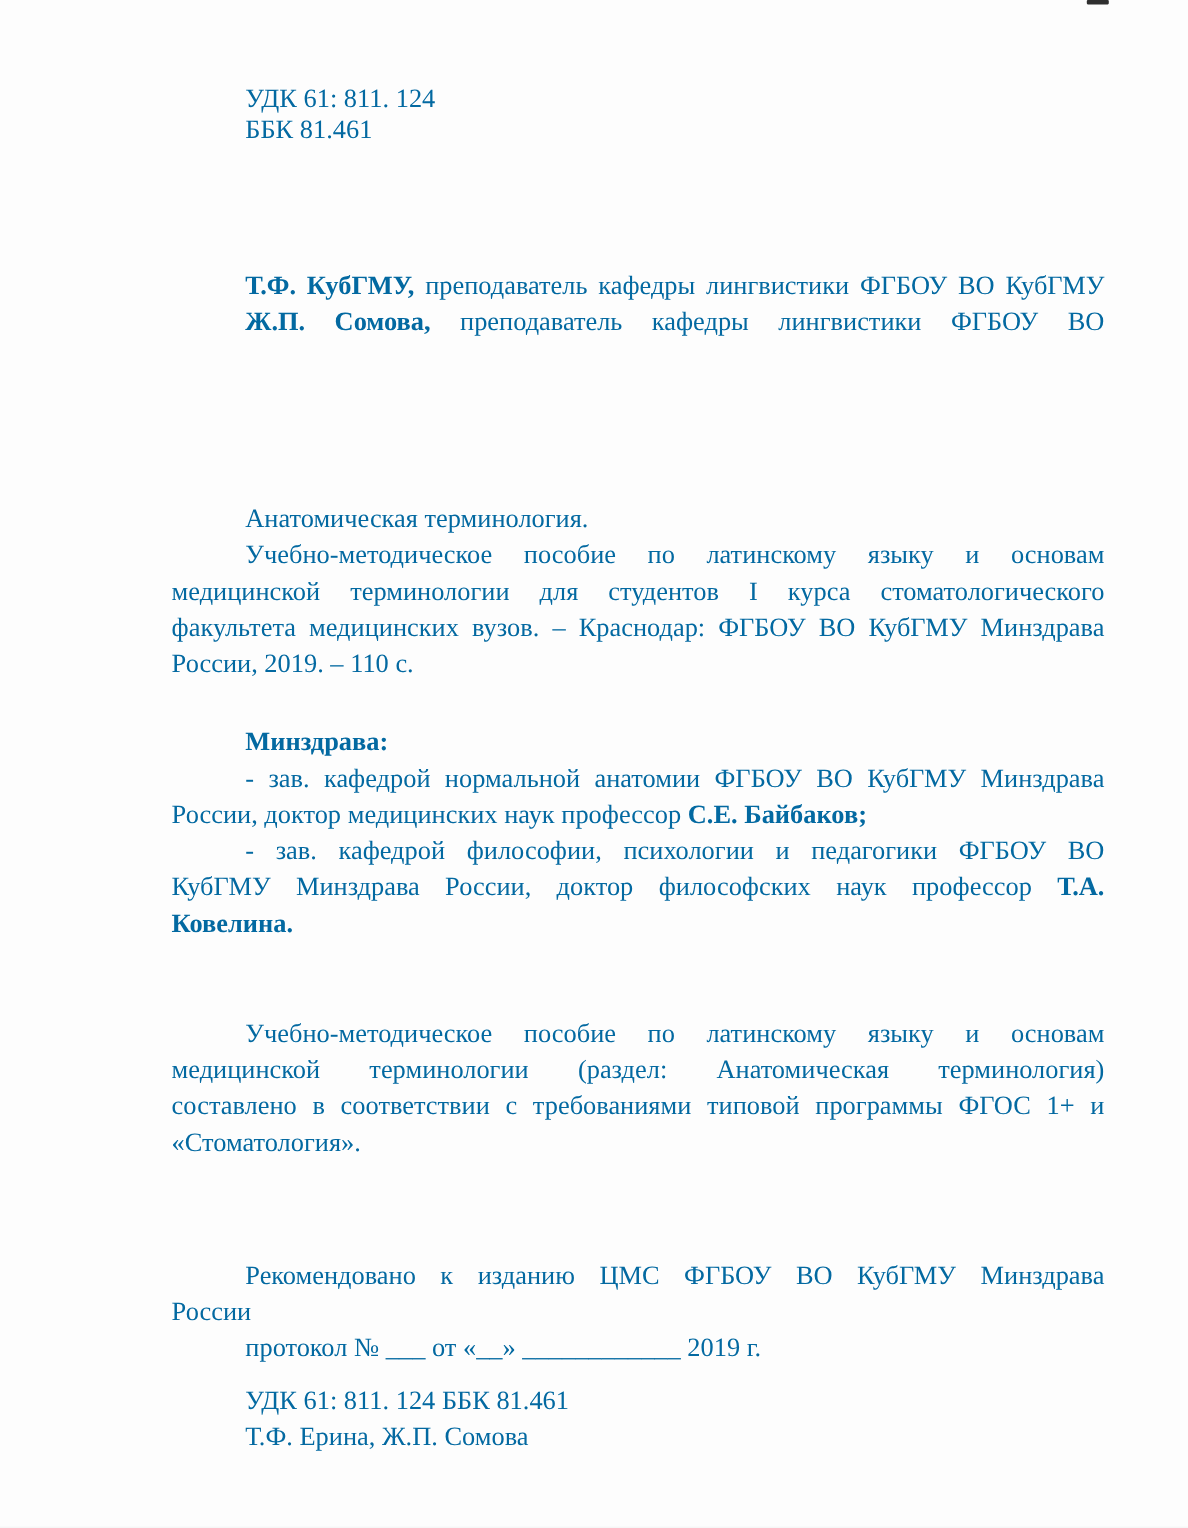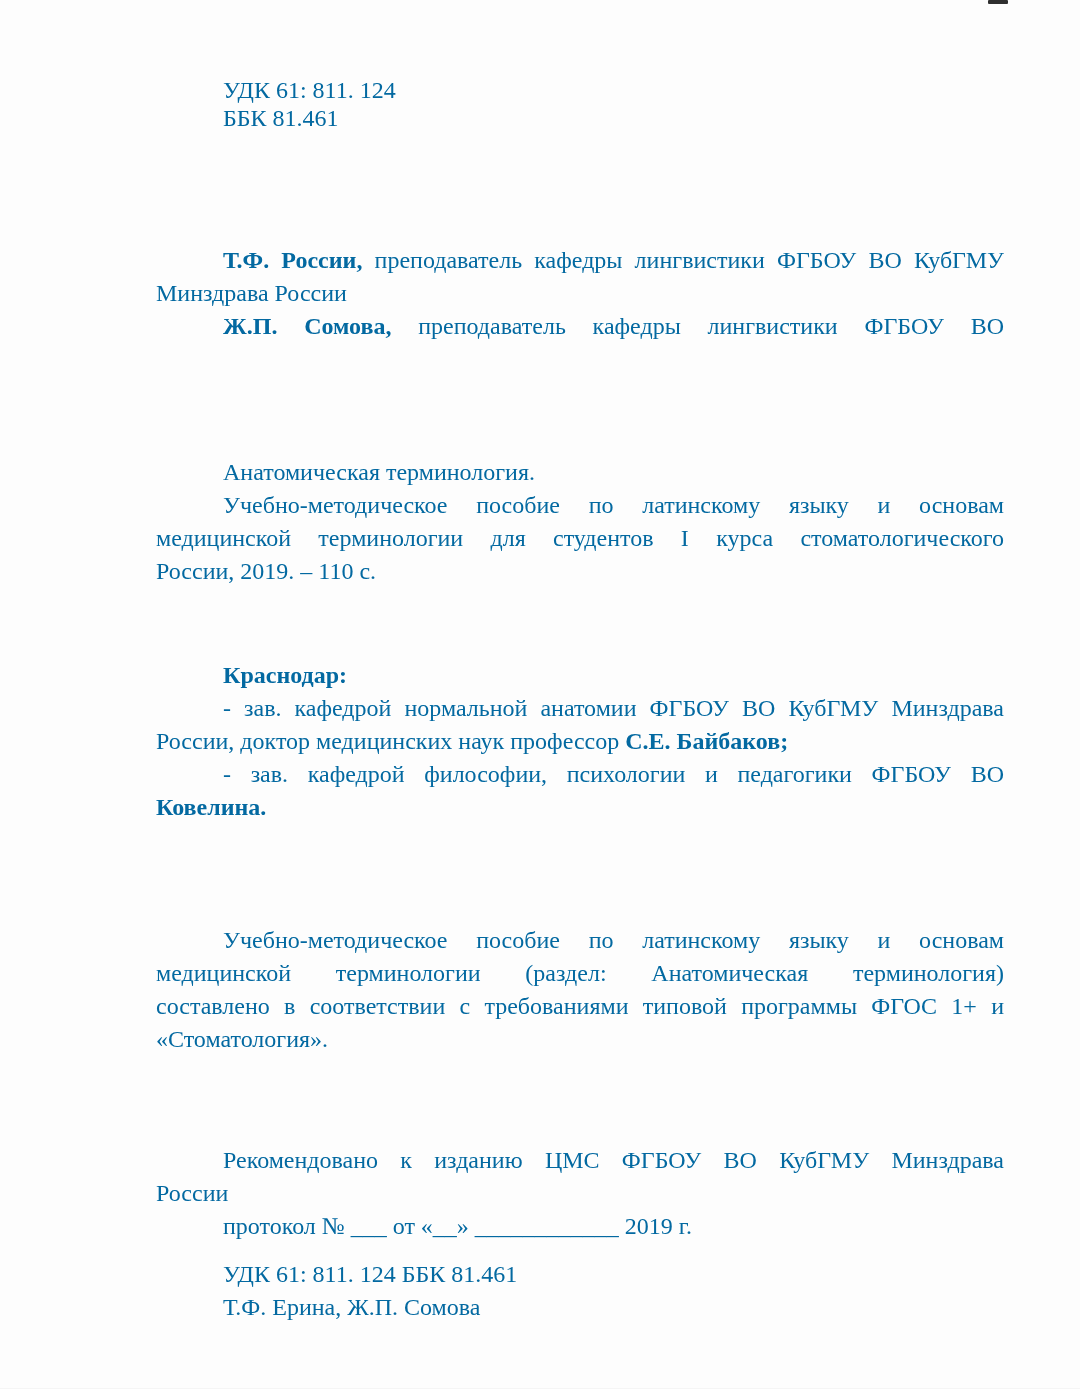--- a/index.html
+++ b/index.html
@@ -53,37 +53,38 @@
 
 <div class="page">
   <div class="corner-mark"></div>
 
   <div id="udc-head" class="block tight">
       <div class="line indent"><span>УДК 61: 811. 124</span></div>
       <div class="line indent"><span>ББК 81.461</span></div>
     </div>
 
   <div id="authors" class="block">
-      <div class="line indent justify"><span class="b">Т.Ф. России,</span><span> преподаватель кафедры лингвистики ФГБОУ ВО КубГМУ</span></div>
-      <div class="line"><span>Минздрава России</span></div>
+      <div class="line indent justify"><span class="b">Т.Ф. КубГМУ,</span><span> преподаватель кафедры лингвистики ФГБОУ ВО КубГМУ</span></div>
       <div class="line indent justify"><span class="b">Ж.П. Сомова,</span><span> преподаватель кафедры лингвистики ФГБОУ ВО</span></div>
     </div>
 
   <div id="bibliography" class="block">
       <div class="line indent"><span>Анатомическая терминология.</span></div>
       <div class="line indent justify"><span>Учебно-методическое пособие по латинскому языку и основам</span></div>
       <div class="line justify"><span>медицинской терминологии для студентов I курса стоматологического</span></div>
+      <div class="line justify"><span>факультета медицинских вузов. – Краснодар: ФГБОУ ВО КубГМУ Минздрава</span></div>
       <div class="line"><span>России, 2019. – 110 с.</span></div>
     </div>
 
   <div id="reviewers" class="block">
-      <div class="line indent"><span class="b">Краснодар:</span></div>
+      <div class="line indent"><span class="b">Минздрава:</span></div>
       <div class="line indent justify"><span>- зав. кафедрой нормальной анатомии ФГБОУ ВО КубГМУ Минздрава</span></div>
       <div class="line"><span>России, доктор медицинских наук профессор </span><span class="b">С.Е. Байбаков;</span></div>
       <div class="line indent justify"><span>- зав. кафедрой философии, психологии и педагогики ФГБОУ ВО</span></div>
+      <div class="line justify"><span>КубГМУ Минздрава России, доктор философских наук профессор </span><span class="b">Т.А.</span></div>
       <div class="line"><span class="b">Ковелина.</span></div>
     </div>
 
   <div id="annotation" class="block">
       <div class="line indent justify"><span>Учебно-методическое пособие по латинскому языку и основам</span></div>
       <div class="line justify"><span>медицинской терминологии (раздел: Анатомическая терминология)</span></div>
       <div class="line justify"><span>составлено в соответствии с требованиями типовой программы ФГОС 1+ и</span></div>
       <div class="line"><span>«Стоматология».</span></div>
     </div>
 

